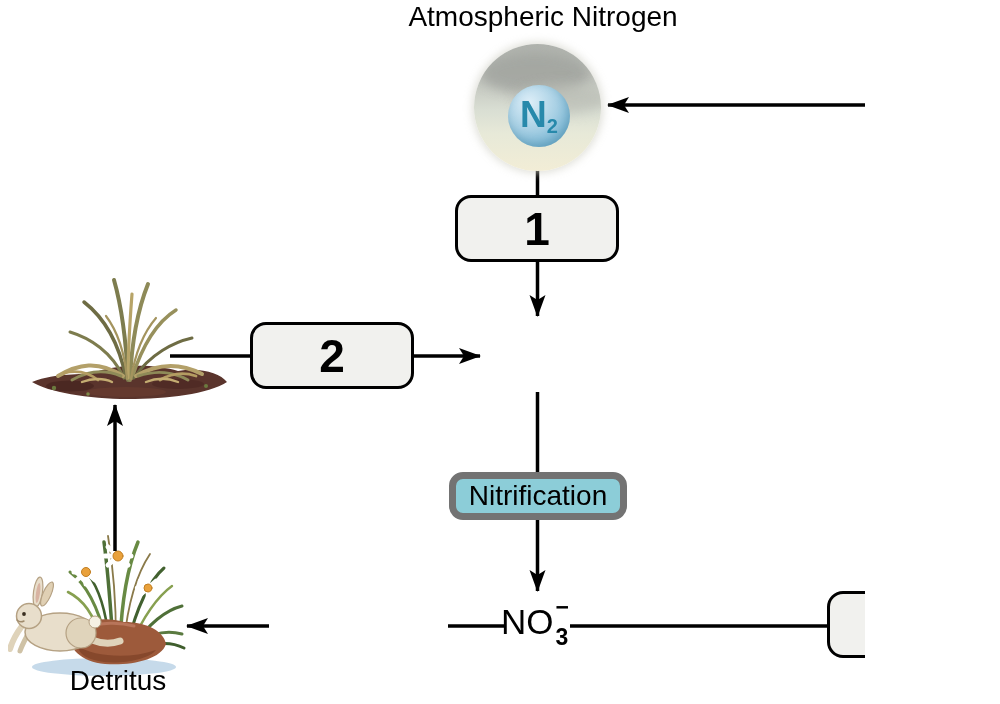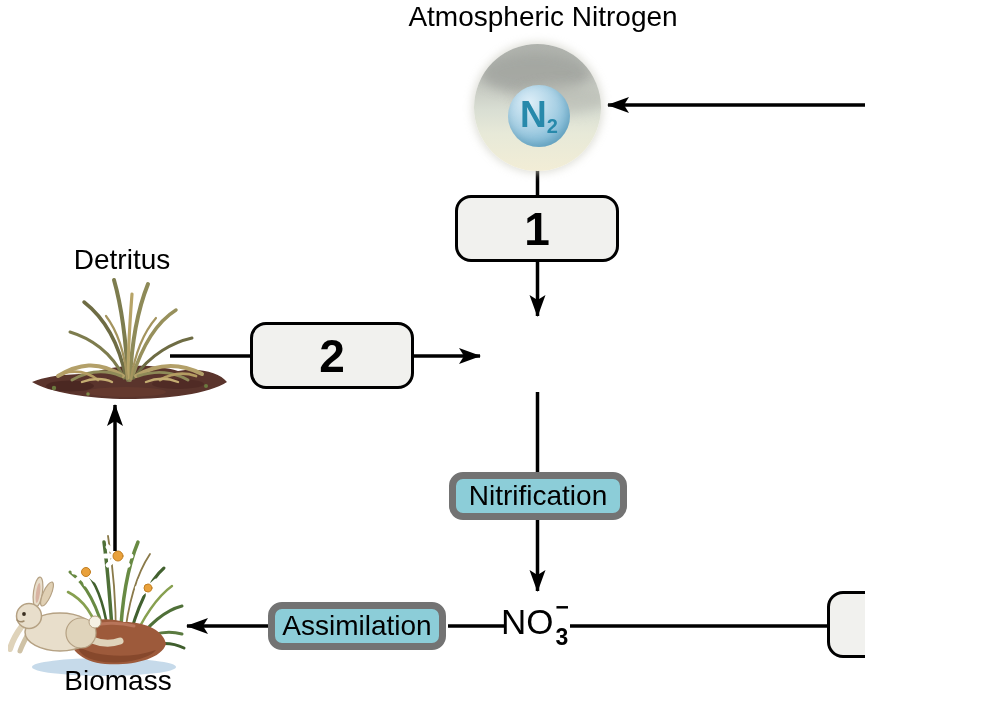--- a/index.html
+++ b/index.html
@@ -199,28 +199,24 @@
   <div class="numbox" id="box2">
     <span>2</span>
   </div>
   <div class="numbox" id="box3">
     <span>3</span>
   </div>
 
   <div class="teal" id="nitrif">
     <span>Nitrification</span>
   </div>
-  <div class="teal" id="assim">
-    <span>Assimilation</span>
-  </div>
 
   <div class="chem" id="nitrate">
     <span class="chem-base">NO</span>
     <span class="chem-stack">
       <span class="csup">−</span>
       <span class="csub">3</span>
     </span>
   </div>
 
-  <div class="nodelabel" id="detritus-label">Detritus</div>
-  <div class="nodelabel" id="biomass-label">Biomass</div>
+  <div class="nodelabel" id="biomass-label">Detritus</div>
 
 </div>
 
 </body></html>

